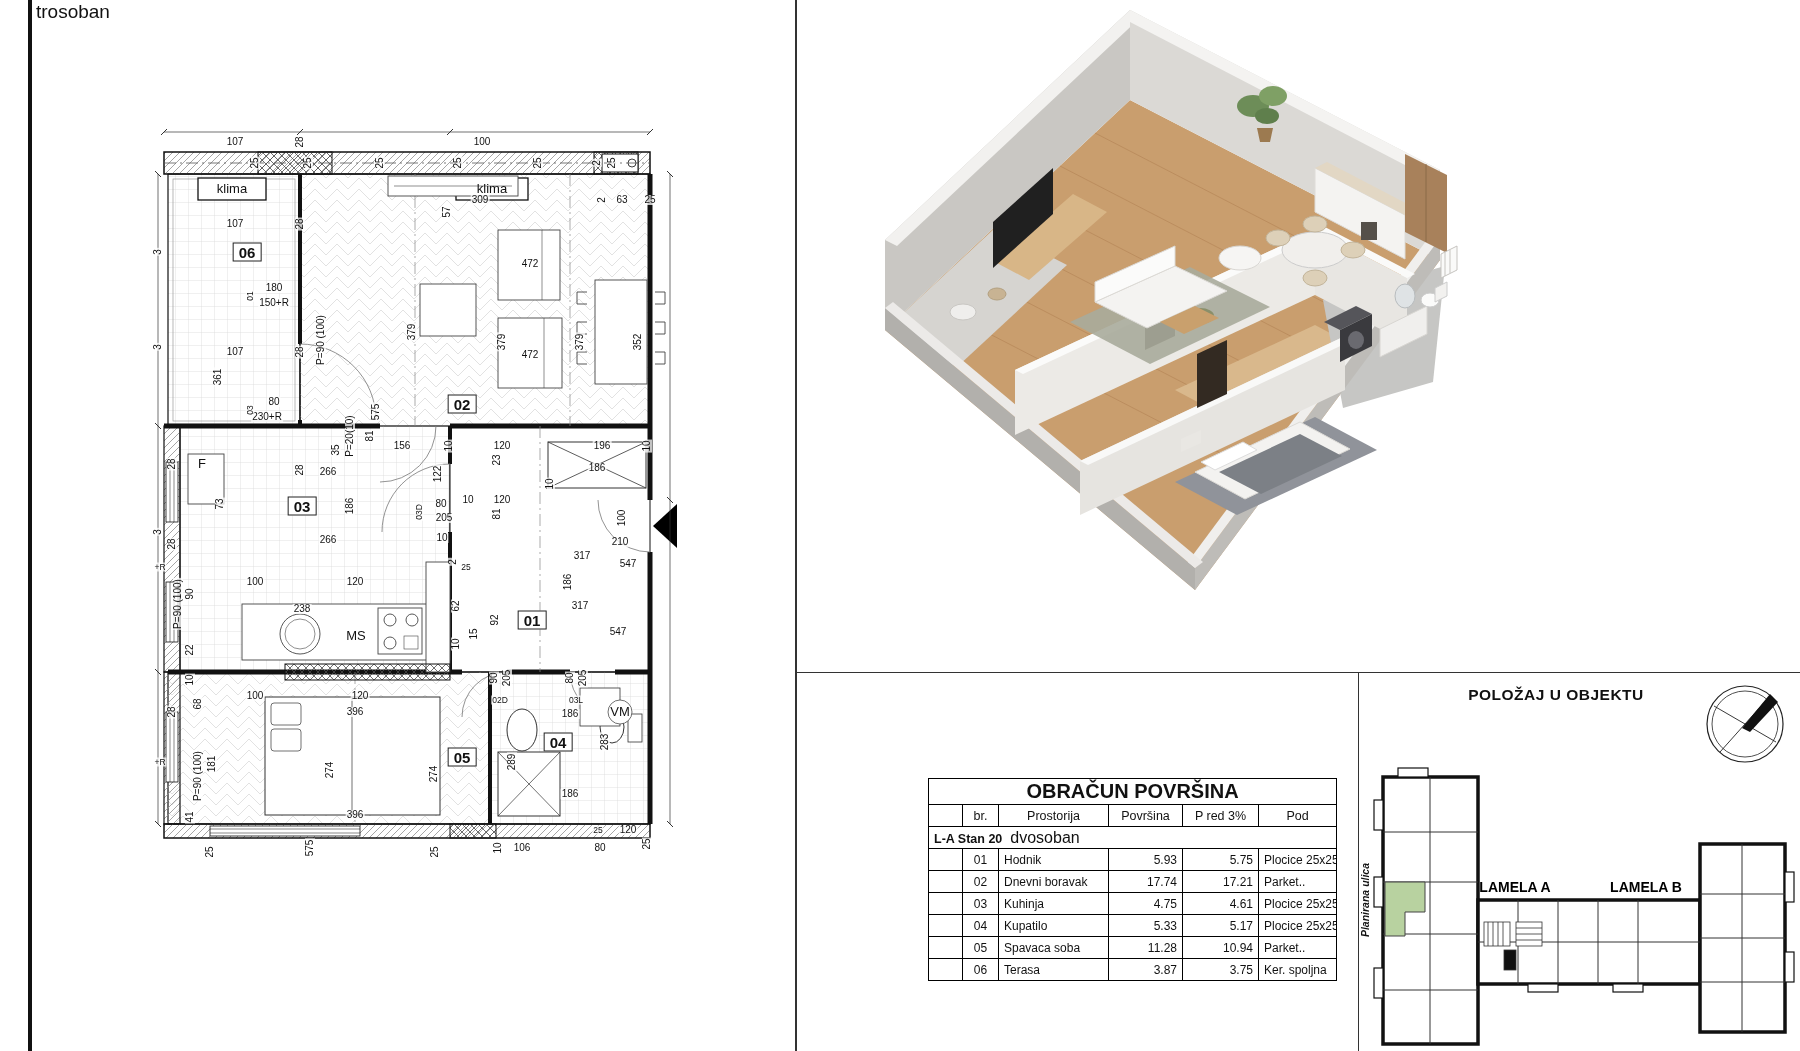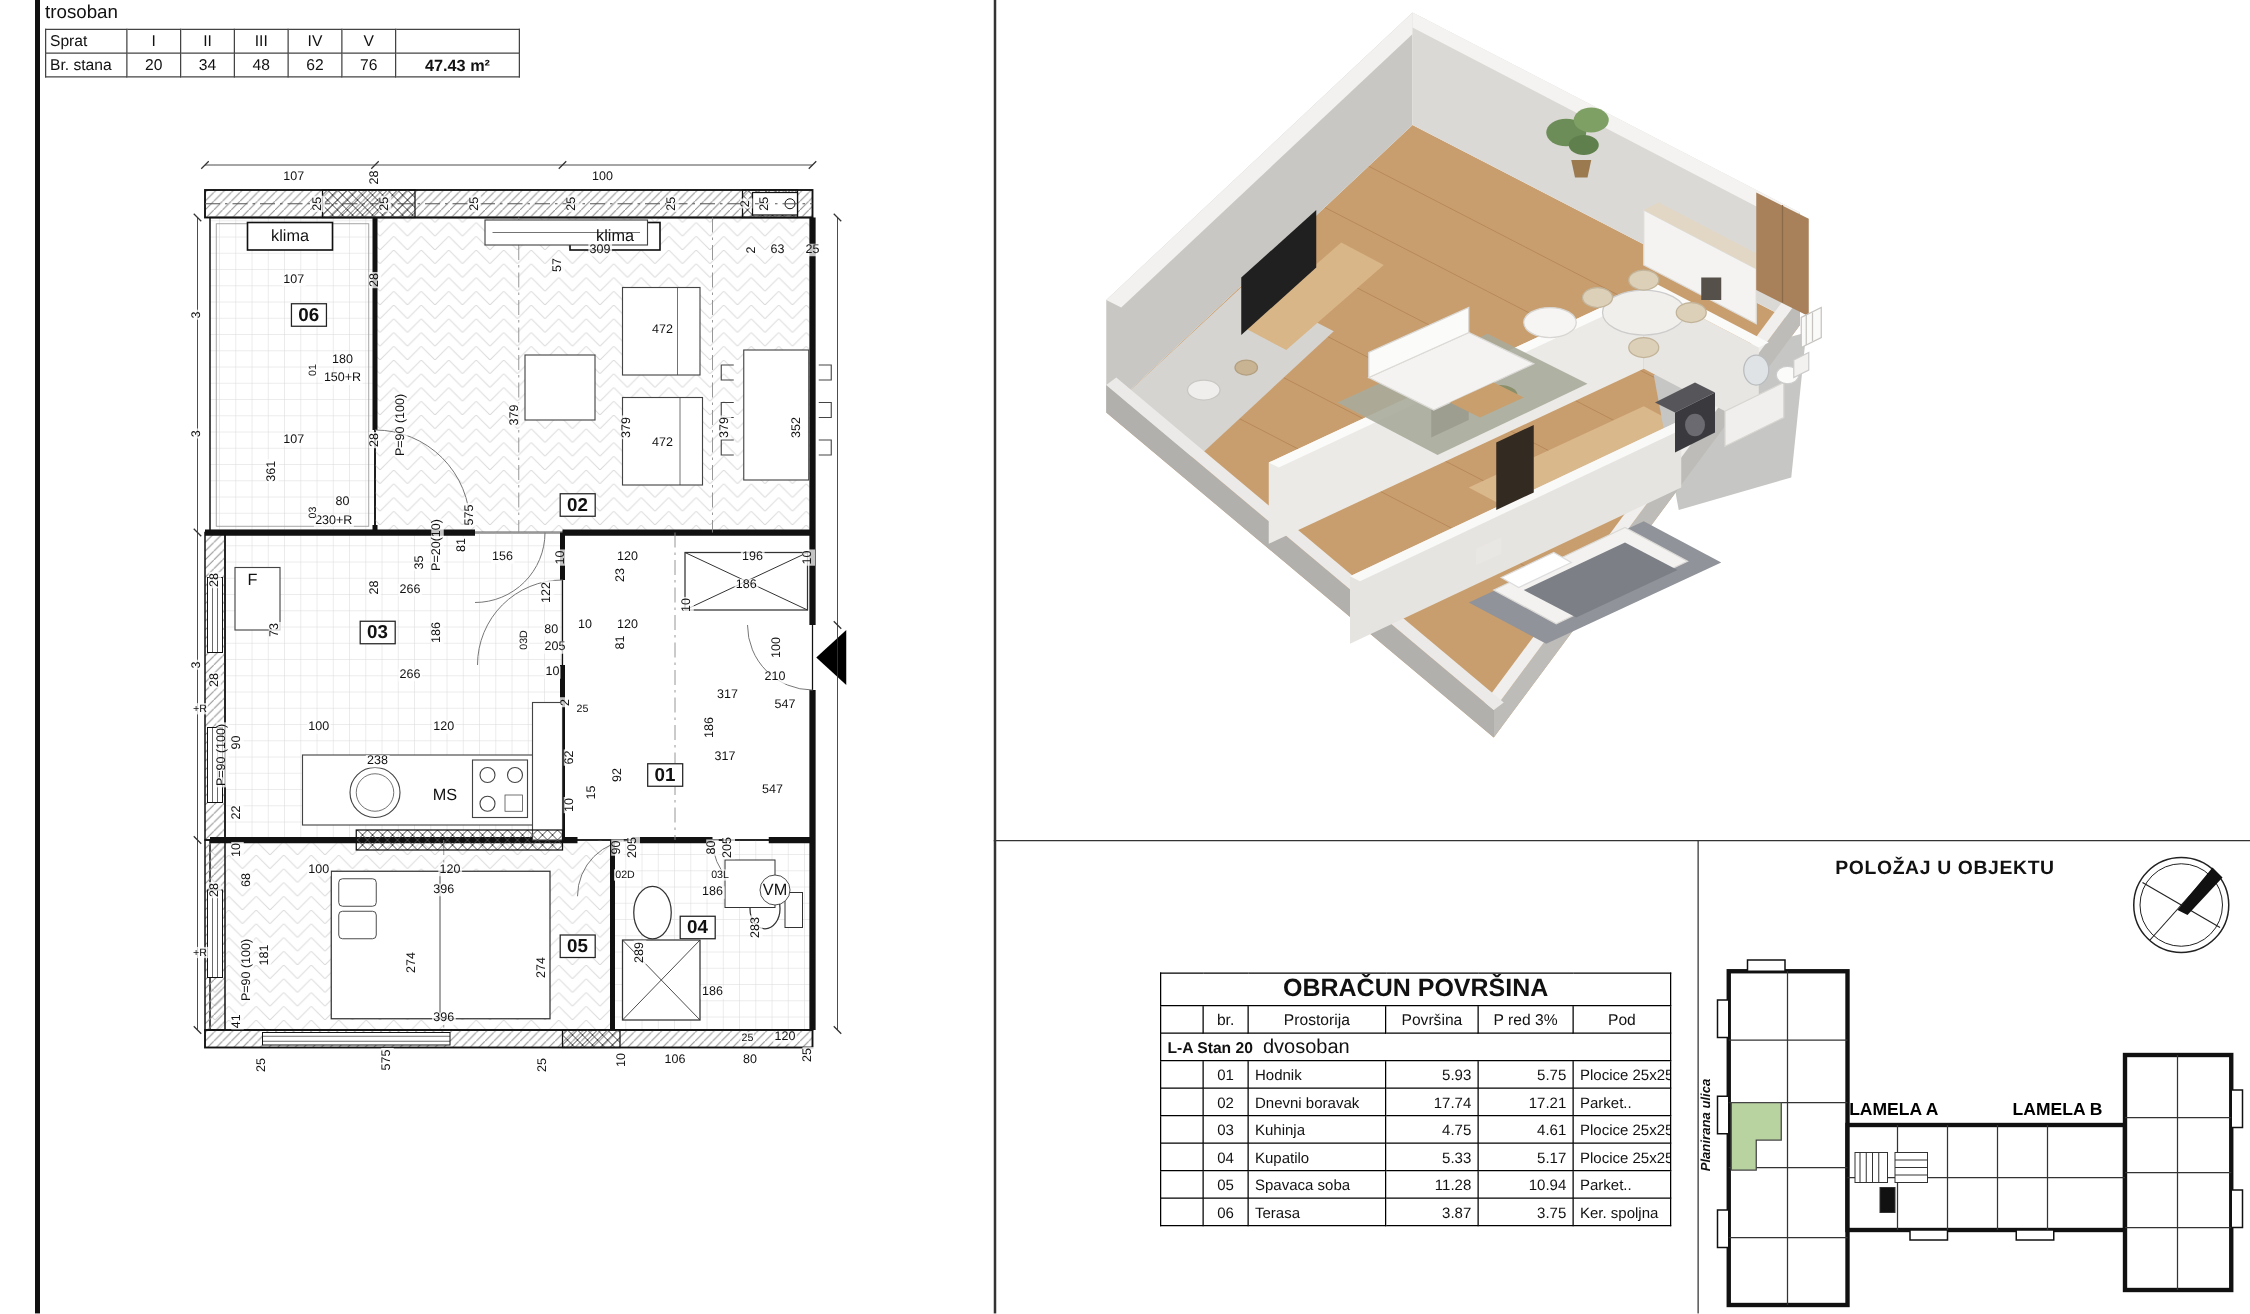--- a/index.html
+++ b/index.html
@@ -5,21 +5,21 @@
   html,body{margin:0;padding:0;background:#fff;}
   .sheet{position:relative;width:1800px;height:1051px;background:#fff;overflow:hidden;
          font-family:"Liberation Sans", sans-serif;color:#111;}
   .divider{position:absolute;background:#333;}
   #frame-left{left:28px;top:0;width:4px;height:1051px;background:#111;}
   #vdiv{left:795px;top:0;width:2px;height:1051px;}
   #hdiv{left:795px;top:672px;width:1005px;height:1px;}
   #vdiv2{left:1358px;top:672px;width:1px;height:379px;}
 
   
-  #sheet-title{position:absolute;left:36px;top:1px;font-size:15px;font-weight:500;}
+  #sheet-title{position:absolute;left:36px;top:1px;font-size:19px;font-weight:500;}
   #floors-table{position:absolute;left:36px;top:23px;border-collapse:collapse;font-size:12.5px;}
   #floors-table td{border:1px solid #444;height:18px;text-align:center;padding:0 3px;}
   #floors-table td.lbl{text-align:left;width:58px;}
   #floors-table td.num{width:36px;}
   #floors-table td.area{width:92px;font-weight:bold;font-size:13px;}
 
   
   #plan{position:absolute;left:150px;top:112px;width:540px;height:760px;}
   #plan svg{position:absolute;left:0;top:0;}
   #plan-labels{position:absolute;left:0;top:0;width:100%;height:100%;pointer-events:none;}
@@ -54,42 +54,20 @@
 </head>
 <body>
 
 <div class="sheet">
   <div id="frame-left" class="divider"></div>
   <div id="vdiv" class="divider"></div>
   <div id="hdiv" class="divider"></div>
   <div id="vdiv2" class="divider"></div>
 
   <div id="sheet-title">trosoban</div>
-  <table id="floors-table">
-      <tbody>
-        <tr>
-          <td class="lbl">Sprat</td>
-          <td class="num">I</td>
-          <td class="num">II</td>
-          <td class="num">III</td>
-          <td class="num">IV</td>
-          <td class="num">V</td>
-          <td class="area"></td>
-        </tr>
-        <tr>
-          <td class="lbl">Br. stana</td>
-          <td class="num">20</td>
-          <td class="num">34</td>
-          <td class="num">48</td>
-          <td class="num">62</td>
-          <td class="num">76</td>
-          <td class="area">47.43 m²</td>
-        </tr>
-      </tbody>
-    </table>
 
   <div id="plan">
     <svg width="540" height="760" viewBox="0 0 540 760">
       <defs>
         <pattern id="hatch" width="7" height="7" patternUnits="userSpaceOnUse">
           <path d="M0,7 L7,0" stroke="#8f8f8f" stroke-width="0.8"></path>
         </pattern>
         <pattern id="cross" width="8" height="8" patternUnits="userSpaceOnUse">
           <path d="M0,8 L8,0 M0,0 L8,8" stroke="#4a4a4a" stroke-width="0.8"></path>
         </pattern>
@@ -315,21 +293,21 @@
         <span class="pl r90" style="left: 284px; top: 662px;">274</span>
         <span class="pl room" style="left: 312px; top: 645px;">05</span>
         <span class="pl" style="left: 205px; top: 703px;">396</span>
         <span class="pl" style="left: 420px; top: 602px;">186</span>
         <span class="pl room" style="left: 408px; top: 630px;">04</span>
         <span class="pl r90" style="left: 455px; top: 630px;">283</span>
         <span class="pl r90" style="left: 362px; top: 650px;">289</span>
         <span class="pl ms" style="left: 470px; top: 600px;">VM</span>
         <span class="pl" style="left: 420px; top: 682px;">186</span>
         <span class="pl r90" style="left: 348px; top: 736px;">10</span>
-        <span class="pl" style="left: 390px; top: 736px;">106</span>
+        <span class="pl" style="left: 372px; top: 736px;">106</span>
         <span class="pl" style="left: 450px; top: 736px;">80</span>
         <span class="pl r90" style="left: 497px; top: 732px;">25</span>
         <span class="pl sm" style="left: 448px; top: 718px;">25</span>
         <span class="pl" style="left: 478px; top: 718px;">120</span>
         <span class="pl r90" style="left: 60px; top: 740px;">25</span>
         <span class="pl r90" style="left: 160px; top: 736px;">575</span>
         <span class="pl r90" style="left: 285px; top: 740px;">25</span>
       </div>
   </div>
 

